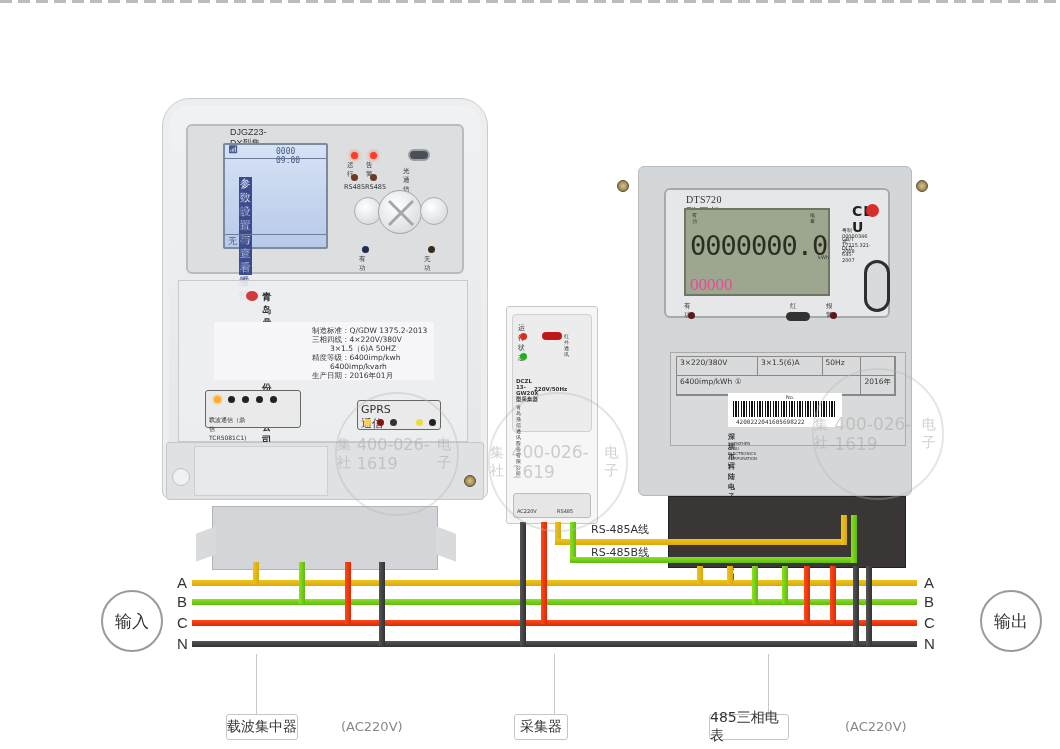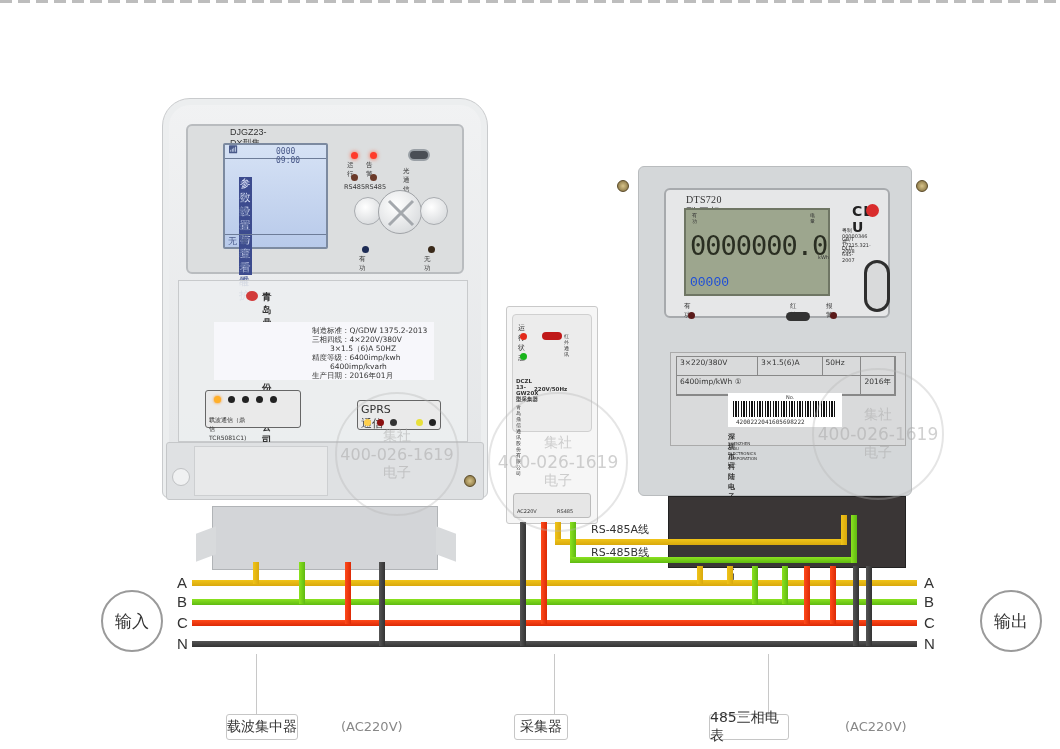--- a/index.html
+++ b/index.html
@@ -43,21 +43,21 @@
   .coll-body { left:506px; top:306px; width:92px; height:218px; background:#f6f6f6; border:1px solid #c9c9c9; border-radius:3px; }
   .coll-face { left:512px; top:314px; width:80px; height:118px; background:#ececec; border:1px solid #d0d0d0; border-radius:4px; }
   .coll-term { left:513px; top:493px; width:78px; height:25px; background:#e6e6e6; border:1px solid #bbb; border-radius:3px; }
 
   
   .meter-body { left:638px; top:166px; width:274px; height:330px; background:#d4d7d9; border:1px solid #b9bcbe; border-radius:6px; }
   .meter-face { left:664px; top:188px; width:226px; height:130px; background:#e6e7e8; border:2px solid #a7aaad; border-radius:6px; }
   .meter-title { left:686px; top:194px; font-size:10px; font-family:"Liberation Serif",serif; color:#333; letter-spacing:0.3px; }
   .m-lcd { left:684px; top:208px; width:146px; height:88px; background:#9da68e; border:2px solid #6f7664; }
   .m-digits { left:690px; top:230px; font-family:"DejaVu Sans Mono",monospace; font-size:27px; color:#2a2e22; letter-spacing:-1px; }
-  .m-small { left:690px; top:275px; font-family:Liberation Mono, monospace; font-size:13px; color:#1d4ed8; }
+  .m-small { left:690px; top:275px; font-family:Liberation Serif, serif; font-size:17px; color:#ec4899; }
   .clou { left:852px; top:203px; font-size:14px; font-weight:bold; color:#222; letter-spacing:1px; }
   .clou-dot { left:866px; top:204px; width:13px; height:13px; border-radius:50%; background:#d92c2c; }
   .m-btn { left:864px; top:260px; width:26px; height:52px; border-radius:13px; border:3px solid #2e2e2e; background:#d9dadb; }
   .meter-plate { left:670px; top:352px; width:236px; height:94px; background:#d9dadb; border:1px solid #aaa; }
   .plate-table { left:676px; top:356px; width:220px; height:40px; border:1px solid #888; display:grid; grid-template-columns: 1.25fr 1fr 0.6fr 0.35fr; font-size:7.5px; color:#333; }
   .plate-table div { border-right:1px solid #888; border-bottom:1px solid #888; padding:1px 3px; white-space:nowrap; }
   .barcode { left:728px; top:393px; width:114px; height:34px; background:#fff; }
   .bars { left:733px; top:401px; width:104px; height:16px;
     background:repeating-linear-gradient(90deg,#111 0 1px,#fff 1px 2px,#111 2px 4px,#fff 4px 5px,#111 5px 6px,#fff 6px 8px); }
   .meter-term { left:668px; top:496px; width:238px; height:72px; background:#3a3636; border:1px solid #222; }
@@ -73,21 +73,21 @@
   .wv-r { background:linear-gradient(90deg,#ff4a1a,#dc2a06); }
   .wv-n { background:linear-gradient(90deg,#555,#333); }
 
   .phase-lbl { font-size:15px; color:#333; font-family:"Liberation Sans",sans-serif; }
   .circle { width:62px; height:62px; border-radius:50%; border:2px solid #9a9a9a; display:flex; align-items:center; justify-content:center; font-size:17px; color:#333; background:#fff; }
   .leader { width:1px; background:#c8c8c8; }
   .tag { height:26px; border:1px solid #c6c6c6; border-radius:3px; font-size:14px; color:#333; display:flex; align-items:center; justify-content:center; background:#fff; }
   .ac { font-size:13px; color:#888; }
   .rs-lbl { font-size:11px; color:#333; }
 
-  .watermark { border-radius:50%; border:2px solid rgba(180,180,180,0.35); color:rgba(170,170,170,0.55); display:flex; flex-direction:column; align-items:center; justify-content:center; font-size:14px; pointer-events:none; }
+  .watermark { border-radius:50%; border:2px solid rgba(180,180,180,0.35); color:rgba(170,170,170,0.55); display:flex; flex-direction:row; align-items:center; justify-content:center; font-size:14px; pointer-events:none; }
 </style>
 </head>
 <body>
 
 <div class="abs top-dash"></div>
 
 <div class="abs">
   <div class="abs conc-body"></div>
   <div class="abs conc-face"></div>
   <div class="abs conc-title">DJGZ23-DX型集中器</div>

